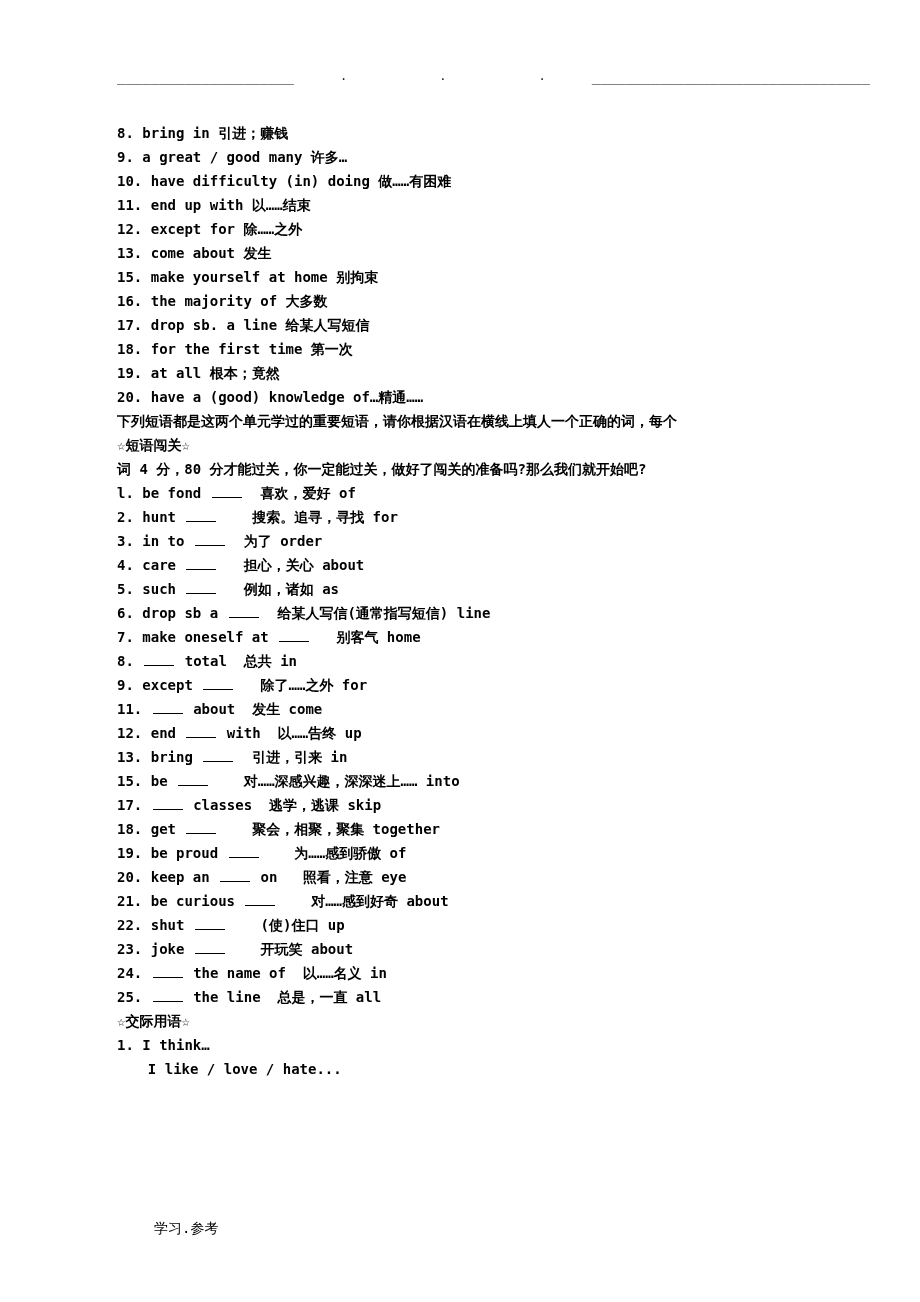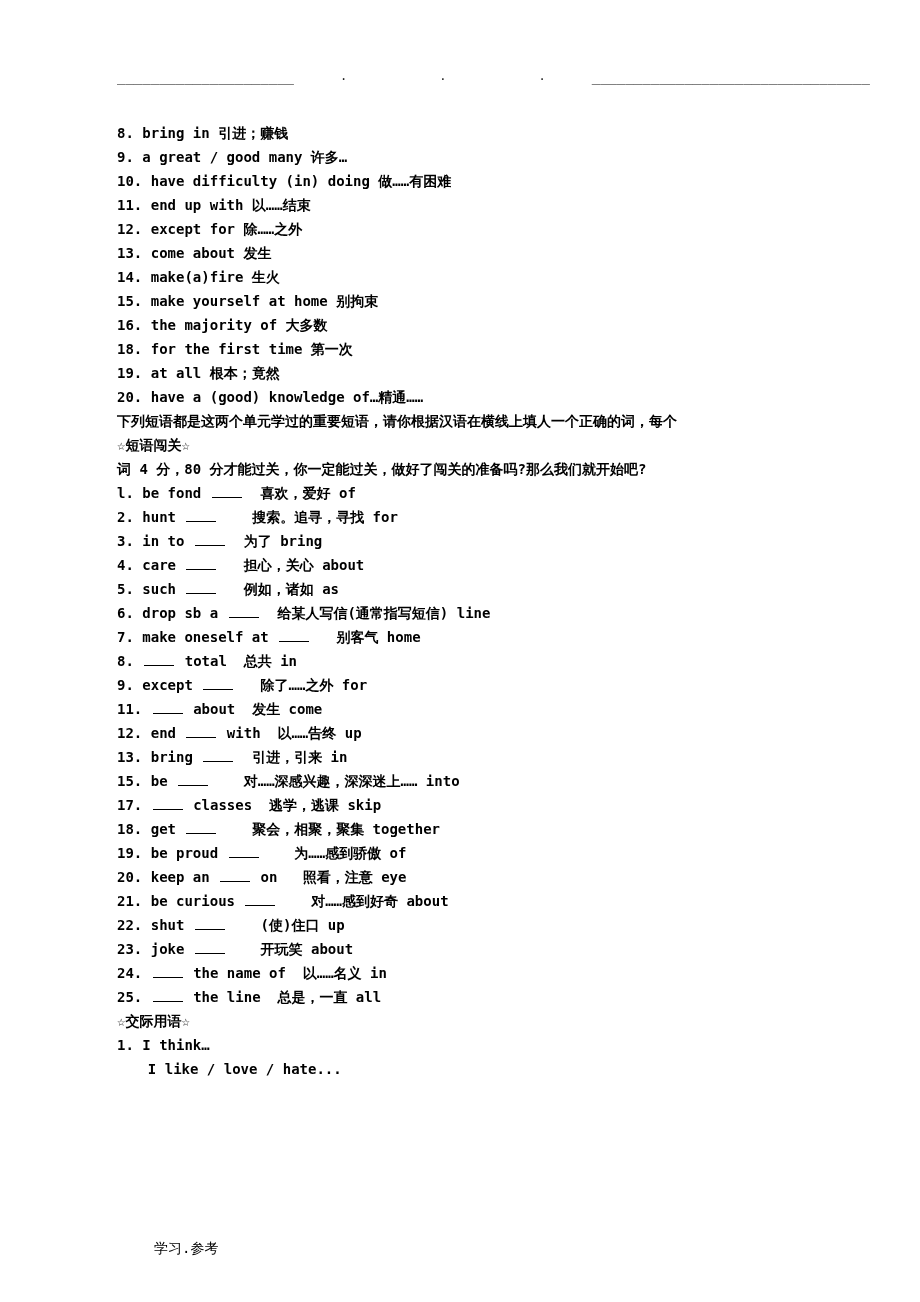--- a/index.html
+++ b/index.html
@@ -52,21 +52,21 @@
     display: inline-block;
     border-bottom: 1px solid #000;
     width: 30px;
     height: 12px;
     vertical-align: baseline;
     margin: 0 2px;
   }
   .footer {
     position: absolute;
     left: 118px;
-    bottom: 44px;
+    bottom: 64px;
     font-size: 14px;
   }
 </style>
 </head>
 <body>
 
 <div class="page">
 
   <div class="rule-row">
     <span class="rule-seg-underscore">_____________________</span>
@@ -77,36 +77,36 @@
   </div>
 
   <div class="content">
     <div id="plain-lines">
         <p>8. bring in 引进；赚钱</p>
         <p>9. a great / good many 许多…</p>
         <p>10. have difficulty (in) doing 做……有困难</p>
         <p>11. end up with 以……结束</p>
         <p>12. except for 除……之外</p>
         <p>13. come about 发生</p>
-        <p>14. make(a)fire 生火</p>
         <p>15. make yourself at home 别拘束</p>
         <p>16. the majority of 大多数</p>
+        <p>17. drop sb. a line 给某人写短信</p>
         <p>18. for the first time 第一次</p>
         <p>19. at all 根本；竟然</p>
         <p>20. have a (good) knowledge of…精通……</p>
       </div>
 
     <p>下列短语都是这两个单元学过的重要短语，请你根据汉语在横线上填人一个正确的词，每个</p>
     <p>☆短语闯关☆</p>
     <p>词 4 分，80 分才能过关，你一定能过关，做好了闯关的准备吗?那么我们就开始吧?</p>
 
     <div id="fill-lines">
         <p><span>l. be fond </span><span class="blank"></span><span>  喜欢，爱好 of</span></p>
         <p><span>2. hunt </span><span class="blank"></span><span>    搜索。追寻，寻找 for</span></p>
-        <p><span>3. in to </span><span class="blank"></span><span>  为了 bring</span></p>
+        <p><span>3. in to </span><span class="blank"></span><span>  为了 order</span></p>
         <p><span>4. care </span><span class="blank"></span><span>   担心，关心 about</span></p>
         <p><span>5. such </span><span class="blank"></span><span>   例如，诸如 as</span></p>
         <p><span>6. drop sb a </span><span class="blank"></span><span>  给某人写信(通常指写短信) line</span></p>
         <p><span>7. make oneself at </span><span class="blank"></span><span>   别客气 home</span></p>
         <p><span>8. </span><span class="blank"></span><span> total  总共 in</span></p>
         <p><span>9. except </span><span class="blank"></span><span>   除了……之外 for</span></p>
         <p><span>11. </span><span class="blank"></span><span> about  发生 come</span></p>
         <p><span>12. end </span><span class="blank"></span><span> with  以……告终 up</span></p>
         <p><span>13. bring </span><span class="blank"></span><span>  引进，引来 in</span></p>
         <p><span>15. be </span><span class="blank"></span><span>    对……深感兴趣，深深迷上…… into</span></p>

